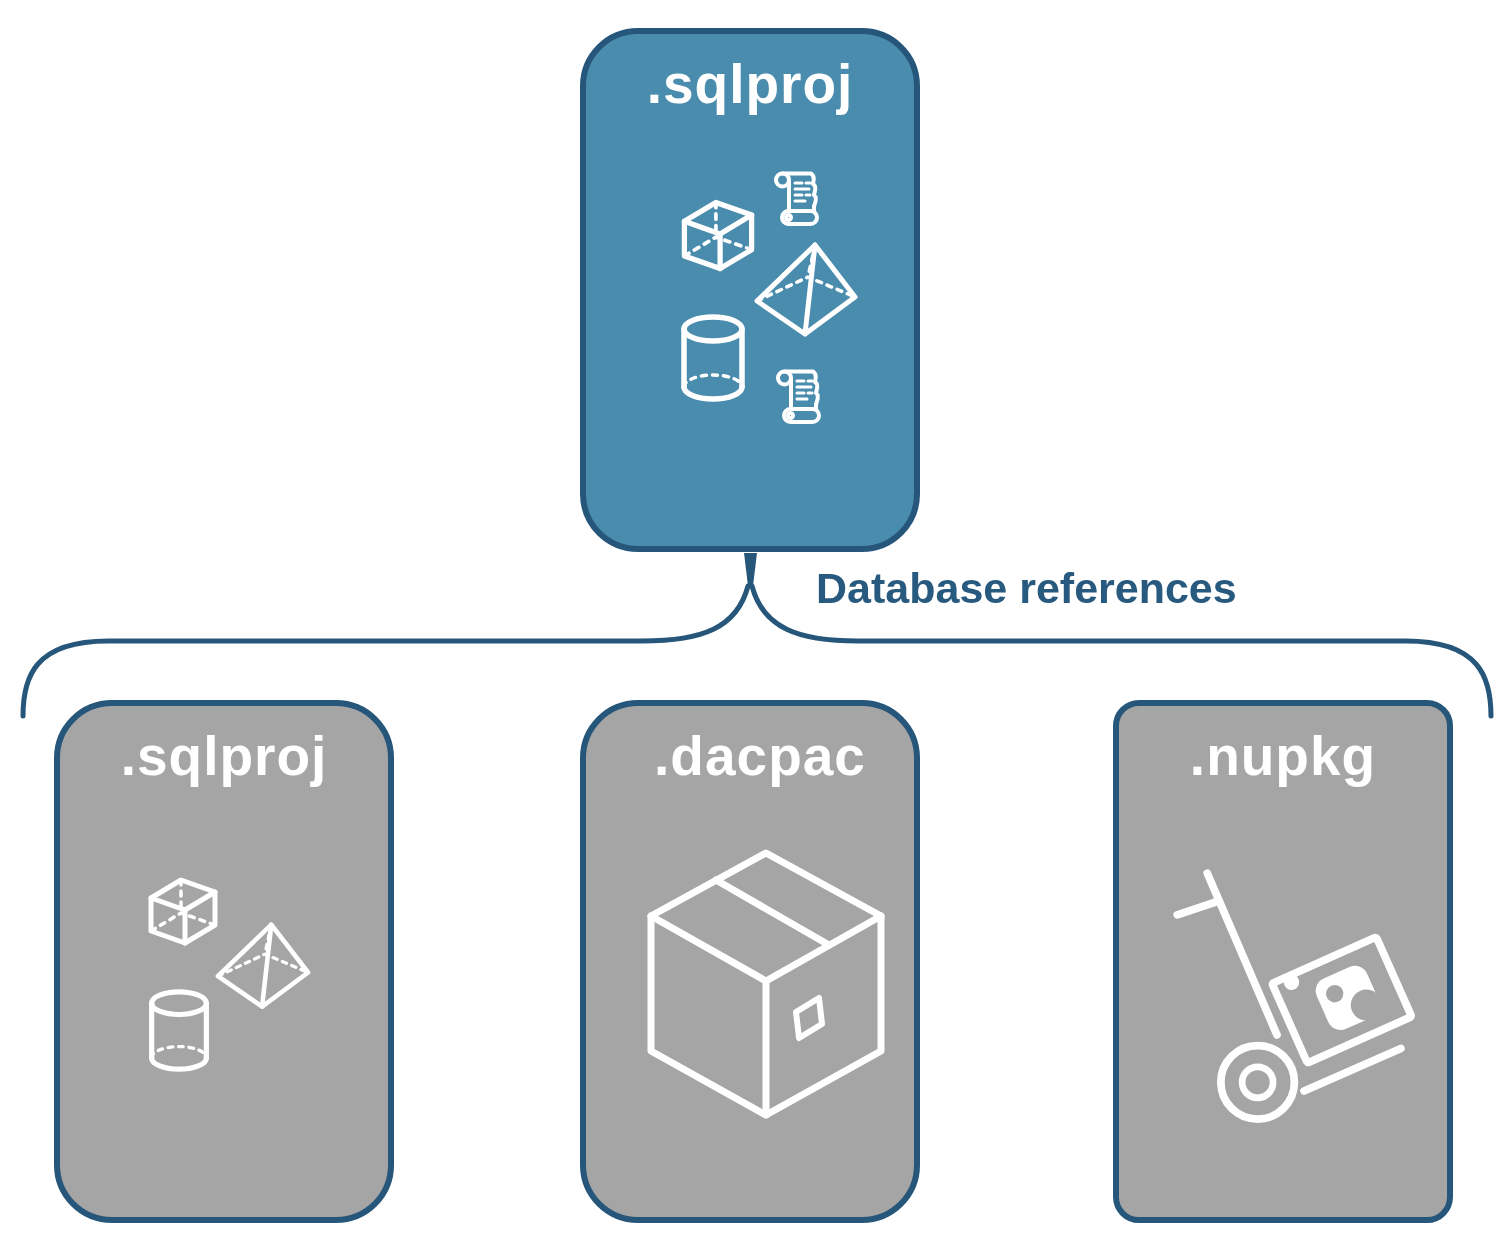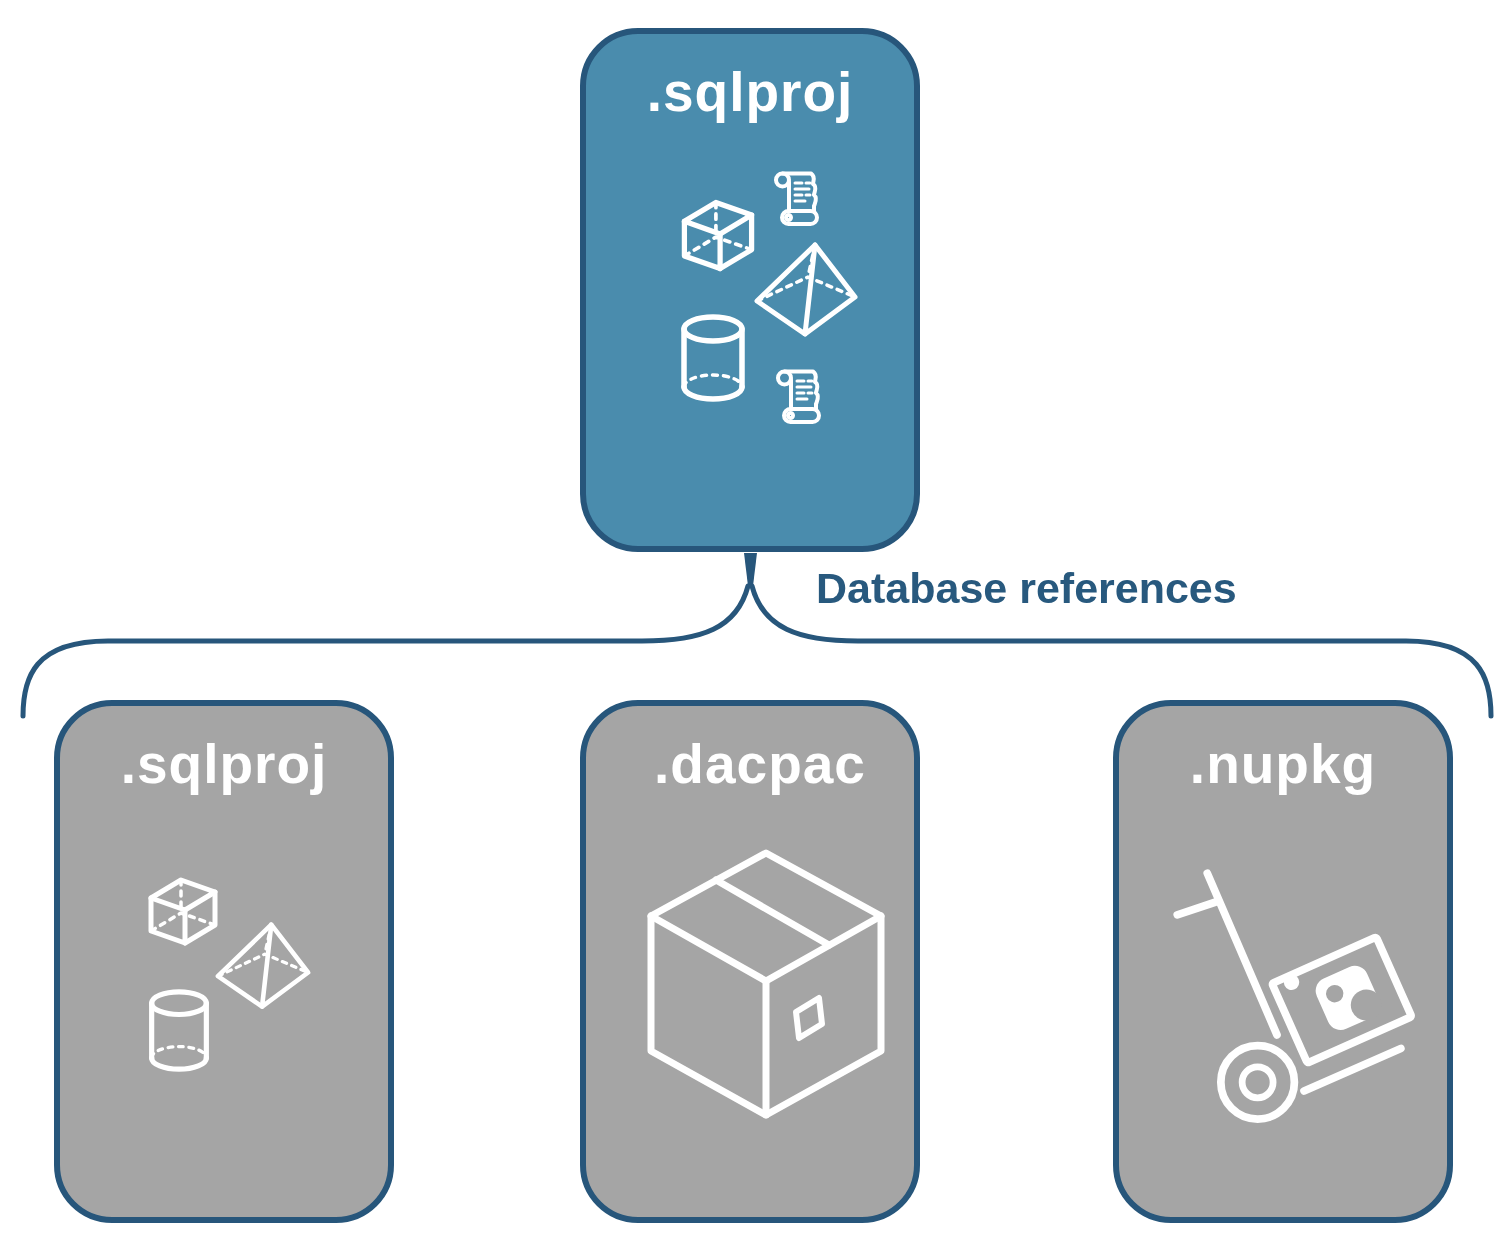--- a/index.html
+++ b/index.html
@@ -16,23 +16,23 @@
     font-family:"Liberation Sans", sans-serif;overflow:hidden;
   }
   .node{
     position:absolute;border:6px solid var(--line);border-radius:58px;
     box-sizing:border-box;text-align:center;
   }
   .node.root{left:580px;top:28px;width:340px;height:524px;background:var(--root-fill);}
   .node.child{top:700px;width:340px;height:523px;background:var(--child-fill);}
   .node.child.c0{left:54px;}
   .node.child.c1{left:580px;padding-left:20px;}
-  .node.child.c2{left:1113px;}
+  .node.child.c2{left:1113px;border-radius:26px;}
   .node-title{
-    margin-top:28px;font-size:55px;font-weight:bold;color:#FFFFFF;
+    margin-top:20px;font-size:55px;font-weight:bold;color:#FFFFFF;
     letter-spacing:1px;line-height:1.1;
   }
   .icon-abs{position:absolute;}
   #connector{position:absolute;left:0;top:0;pointer-events:none;}
   #brace-label{
     position:absolute;left:816px;top:564px;
     font-size:43px;font-weight:bold;color:var(--label-text);white-space:nowrap;
   }
   svg{display:block;}
 </style>

